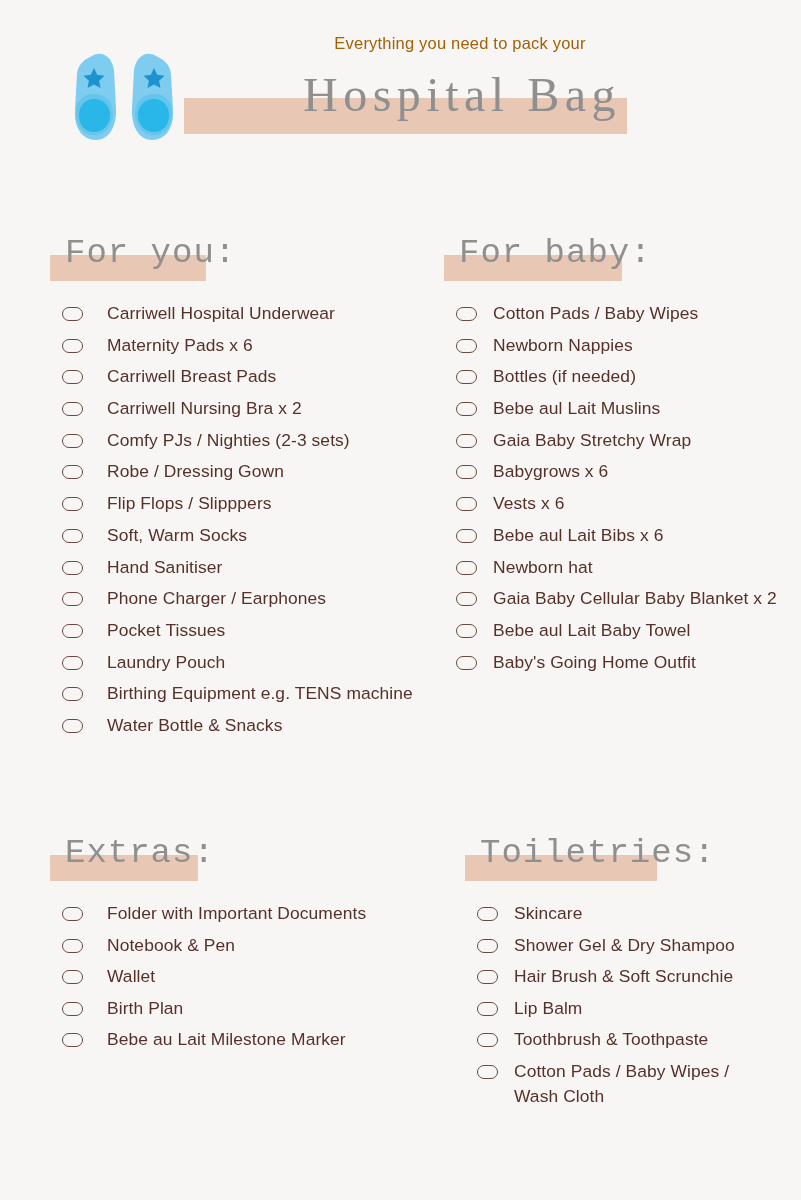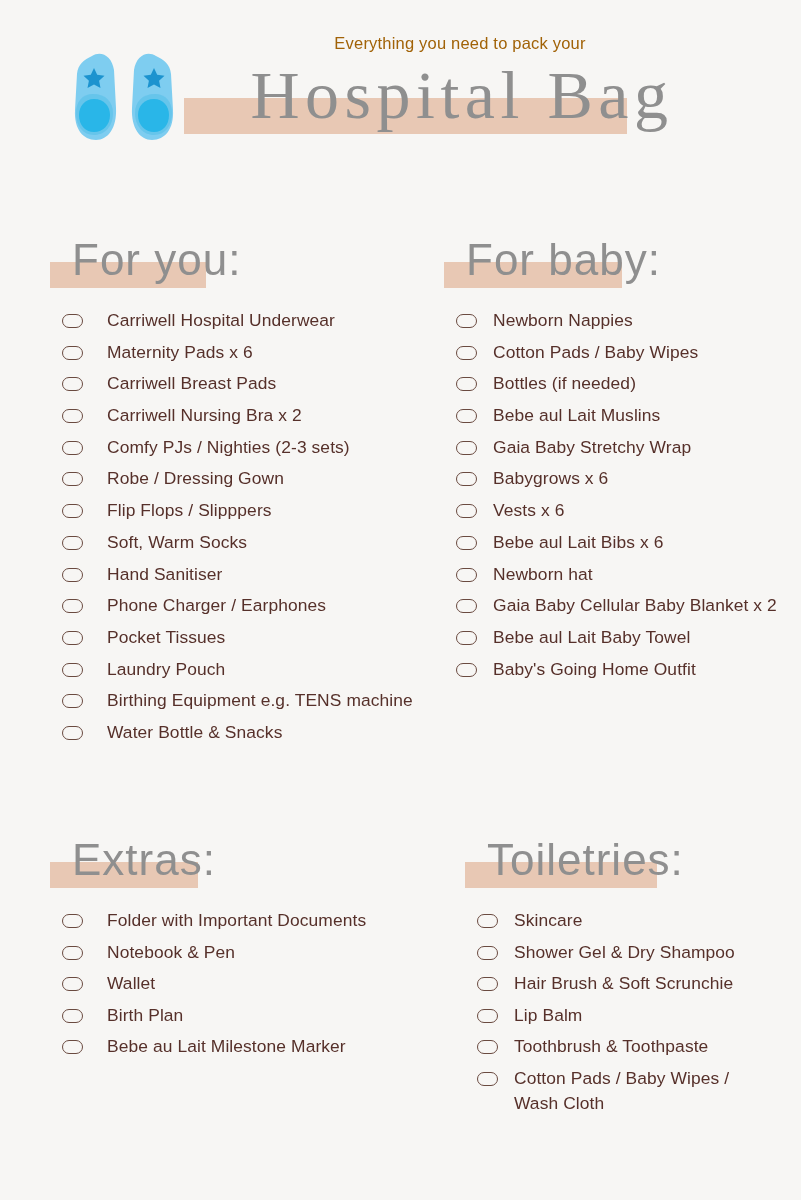--- a/index.html
+++ b/index.html
@@ -69,21 +69,21 @@
     left: 4px;
     top: 38px;
     width: 443px;
     height: 36px;
     background: #e8c8b4;
   }
 
   .title {
     position: relative;
     font-family: "Liberation Serif", "DejaVu Serif", serif;
-    font-size: 68px;
+    font-size: 48px;
     line-height: 70px;
     color: #8f8f8f;
     letter-spacing: 5.5px;
     margin: 0;
     font-weight: 400;
     white-space: nowrap;
     text-align: center;
     padding-left: 4px;
   }
 
@@ -114,27 +114,27 @@
   .sec-head-bar {
     position: absolute;
     left: 4px;
     bottom: 4px;
     height: 26px;
     background: #e8c8b4;
   }
 
   .sec-head-title {
     position: relative;
-    font-family: Liberation Sans, sans-serif;
-    font-size: 44px;
+    font-family: Liberation Mono, monospace;
+    font-size: 34px;
     line-height: 52px;
     color: #8f8f8f;
     letter-spacing: 1px;
     font-weight: 400;
-    margin: 12px;
+    margin: 5px;
     padding-left: 14px;
     white-space: nowrap;
   }
 
   .bar-w-foryou     { width: 156px; }
   .bar-w-forbaby    { width: 178px; }
   .bar-w-extras     { width: 148px; }
   .bar-w-toiletries { width: 192px; }
 
   
@@ -279,25 +279,25 @@
     </div>
 
     <div class="section sec-for-baby">
       <div class="sec-head">
         <div class="sec-head-bar bar-w-forbaby"></div>
         <h2 class="sec-head-title">For baby:</h2>
       </div>
       <ul class="checklist">
         <li class="check-item">
             <span class="checkbox"></span>
+            <span class="item-label">Cotton Pads / Baby Wipes</span>
+          </li>
+        <li class="check-item">
+            <span class="checkbox"></span>
             <span class="item-label">Newborn Nappies</span>
-          </li>
-        <li class="check-item">
-            <span class="checkbox"></span>
-            <span class="item-label">Cotton Pads / Baby Wipes</span>
           </li>
         <li class="check-item">
             <span class="checkbox"></span>
             <span class="item-label">Bottles (if needed)</span>
           </li>
         <li class="check-item">
             <span class="checkbox"></span>
             <span class="item-label">Bebe aul Lait Muslins</span>
           </li>
         <li class="check-item">

